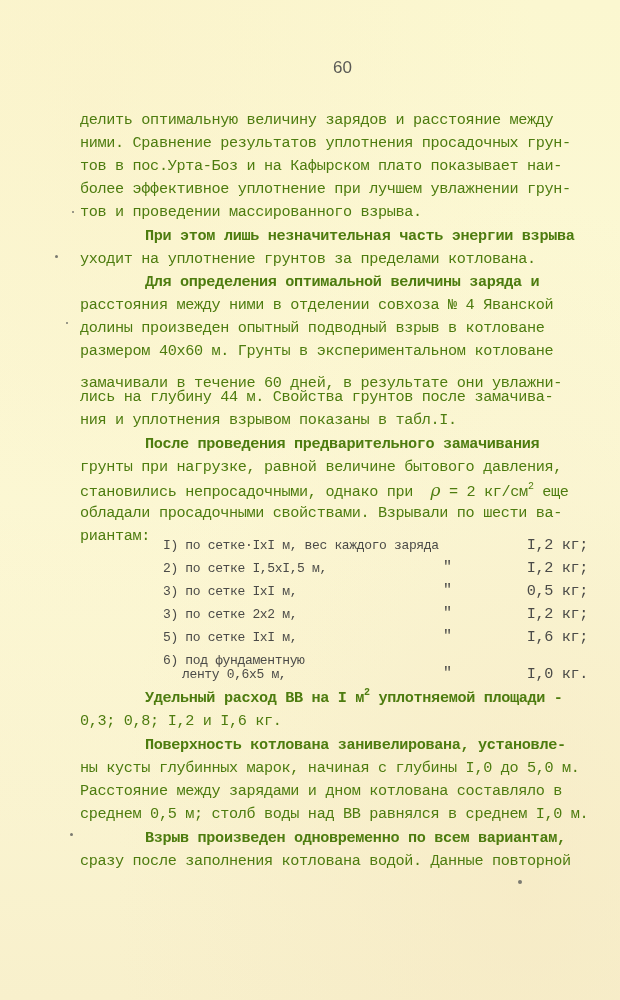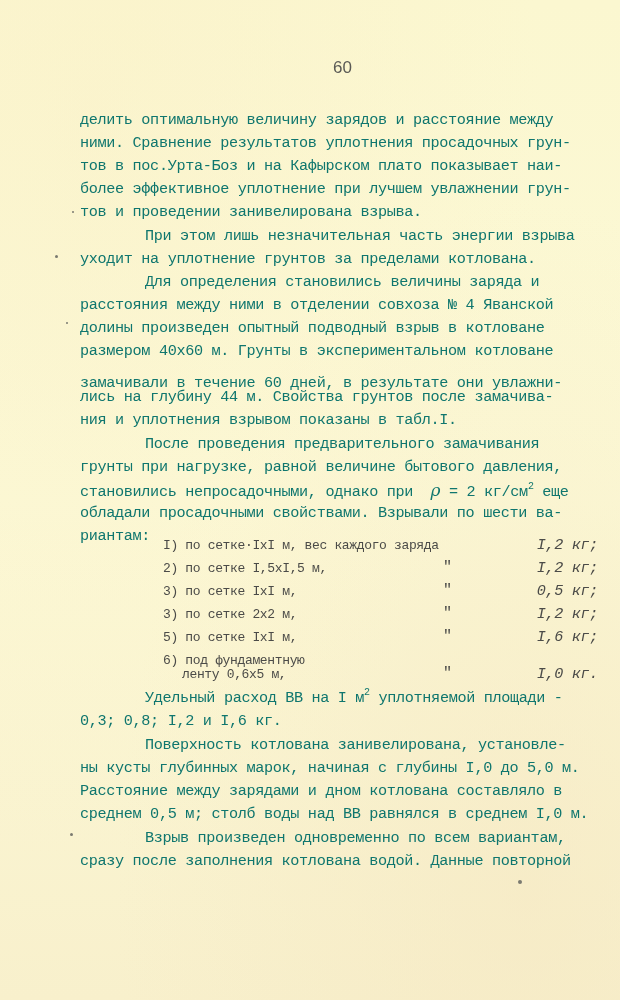--- a/index.html
+++ b/index.html
@@ -27,23 +27,23 @@
       font-size: 17px;
       color: #5a5a55;
     }
     .line {
       position: absolute;
       left: 80px;
       font-size: 15.2px;
       letter-spacing: -0.35px;
       white-space: pre;
       line-height: 20px;
-      color: #0f766e;
+      color: #4d7c0f;
     }
-    .line.indent { left: 145px; }
+    .line.indent { left: 145px; font-weight: bold; }
     .sup {
       font-size: 10px;
       position: relative;
       top: -7px;
     }
     .rho {
       font-family: "DejaVu Serif", serif;
       font-style: italic;
       font-size: 17px;
     }
@@ -57,26 +57,25 @@
       color: #4b4b48;
       text-align: center;
     }
     .list-ditto {
       position: absolute;
       font-size: 15px;
       color: #4b4b48;
     }
     .list-value {
       position: absolute;
-      right: 22px;
+      right: 32px;
       font-size: 15.2px;
       letter-spacing: -0.35px;
       white-space: pre;
       color: #4b4b48;
-      font-style: italic;
     }
     .speck {
       position: absolute;
       width: 3px;
       height: 3px;
       border-radius: 50%;
       background: #7a7a70;
     }
   </style>
 </head>
@@ -84,30 +83,30 @@
 
 <div>
 
   <div class="page-number">60</div>
 
   <div>
     <div class="line" style="top:110px">делить оптимальную величину зарядов и расстояние между</div>
     <div class="line" style="top:133px">ними. Сравнение результатов уплотнения просадочных грун-</div>
     <div class="line" style="top:156px">тов в пос.Урта-Боз и на Кафырском плато показывает наи-</div>
     <div class="line" style="top:179px">более эффективное уплотнение при лучшем увлажнении грун-</div>
-    <div class="line" style="top:202px">тов и проведении занивелирована взрыва.</div>
+    <div class="line" style="top:202px">тов и проведении массированного взрыва.</div>
   </div>
 
   <div>
     <div class="line indent" style="top:226px">При этом лишь незначительная часть энергии взрыва</div>
     <div class="line" style="top:249px">уходит на уплотнение грунтов за пределами котлована.</div>
   </div>
 
   <div>
-    <div class="line indent" style="top:272px">Для определения становились величины заряда и</div>
+    <div class="line indent" style="top:272px">Для определения оптимальной величины заряда и</div>
     <div class="line" style="top:295px">расстояния между ними в отделении совхоза № 4 Яванской</div>
     <div class="line" style="top:318px">долины произведен опытный подводный взрыв в котловане</div>
     <div class="line" style="top:341px">размером 40х60 м. Грунты в экспериментальном котловане</div>
     <div class="line" style="top:373px">замачивали в течение 60 дней, в результате они увлажни-</div>
     <div class="line" style="top:387px">лись на глубину 44 м. Свойства грунтов после замачива-</div>
     <div class="line" style="top:410px">ния и уплотнения взрывом показаны в табл.I.</div>
   </div>
 
   <div>
     <div class="line indent" style="top:434px">После проведения предварительного замачивания</div>

